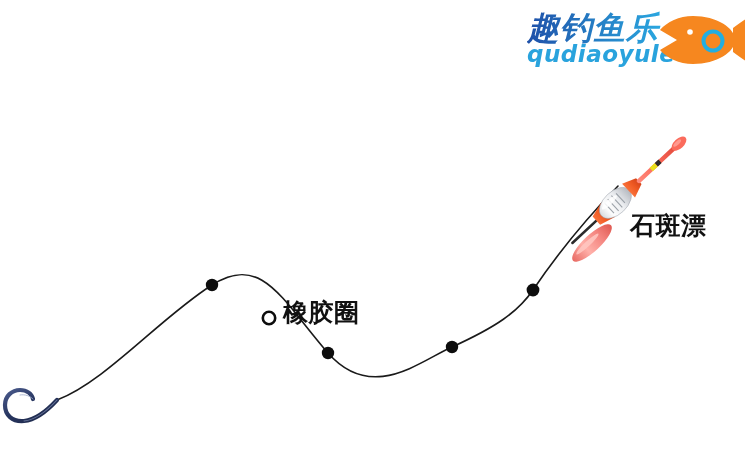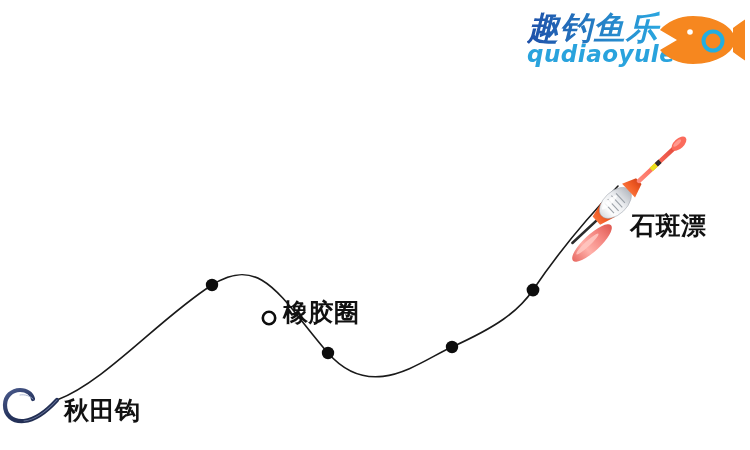--- a/index.html
+++ b/index.html
@@ -138,21 +138,20 @@
 
       <rect x="36" y="-2.2" width="52" height="4.4" rx="2" fill="url(#antGrad)"></rect>
       <rect x="55" y="-2.3" width="7" height="4.6" fill="#eae11c"></rect>
       <rect x="62" y="-2.3" width="5" height="4.6" fill="#2b2b2b"></rect>
 
       <ellipse cx="93" cy="0" rx="9" ry="5" fill="#fb6b5c"></ellipse>
       <ellipse cx="92" cy="-1.6" rx="5" ry="1.8" fill="#ff9f95" opacity="0.9"></ellipse>
     </g>
   </svg>
 
-  <div class="label" id="label-hook">秋田钩</div>
   <div class="label" id="label-ring">橡胶圈</div>
   <div class="label" id="label-float">石斑漂</div>
 
   <div id="logo">
     <svg id="logo-svg" viewBox="0 0 218 68">
       <defs>
         <linearGradient id="zhGrad" x1="0" y1="0" x2="1" y2="0">
           <stop offset="0%" stop-color="#1f4fa8"></stop>
           <stop offset="55%" stop-color="#2580c6"></stop>
           <stop offset="100%" stop-color="#2aa7e0"></stop>

